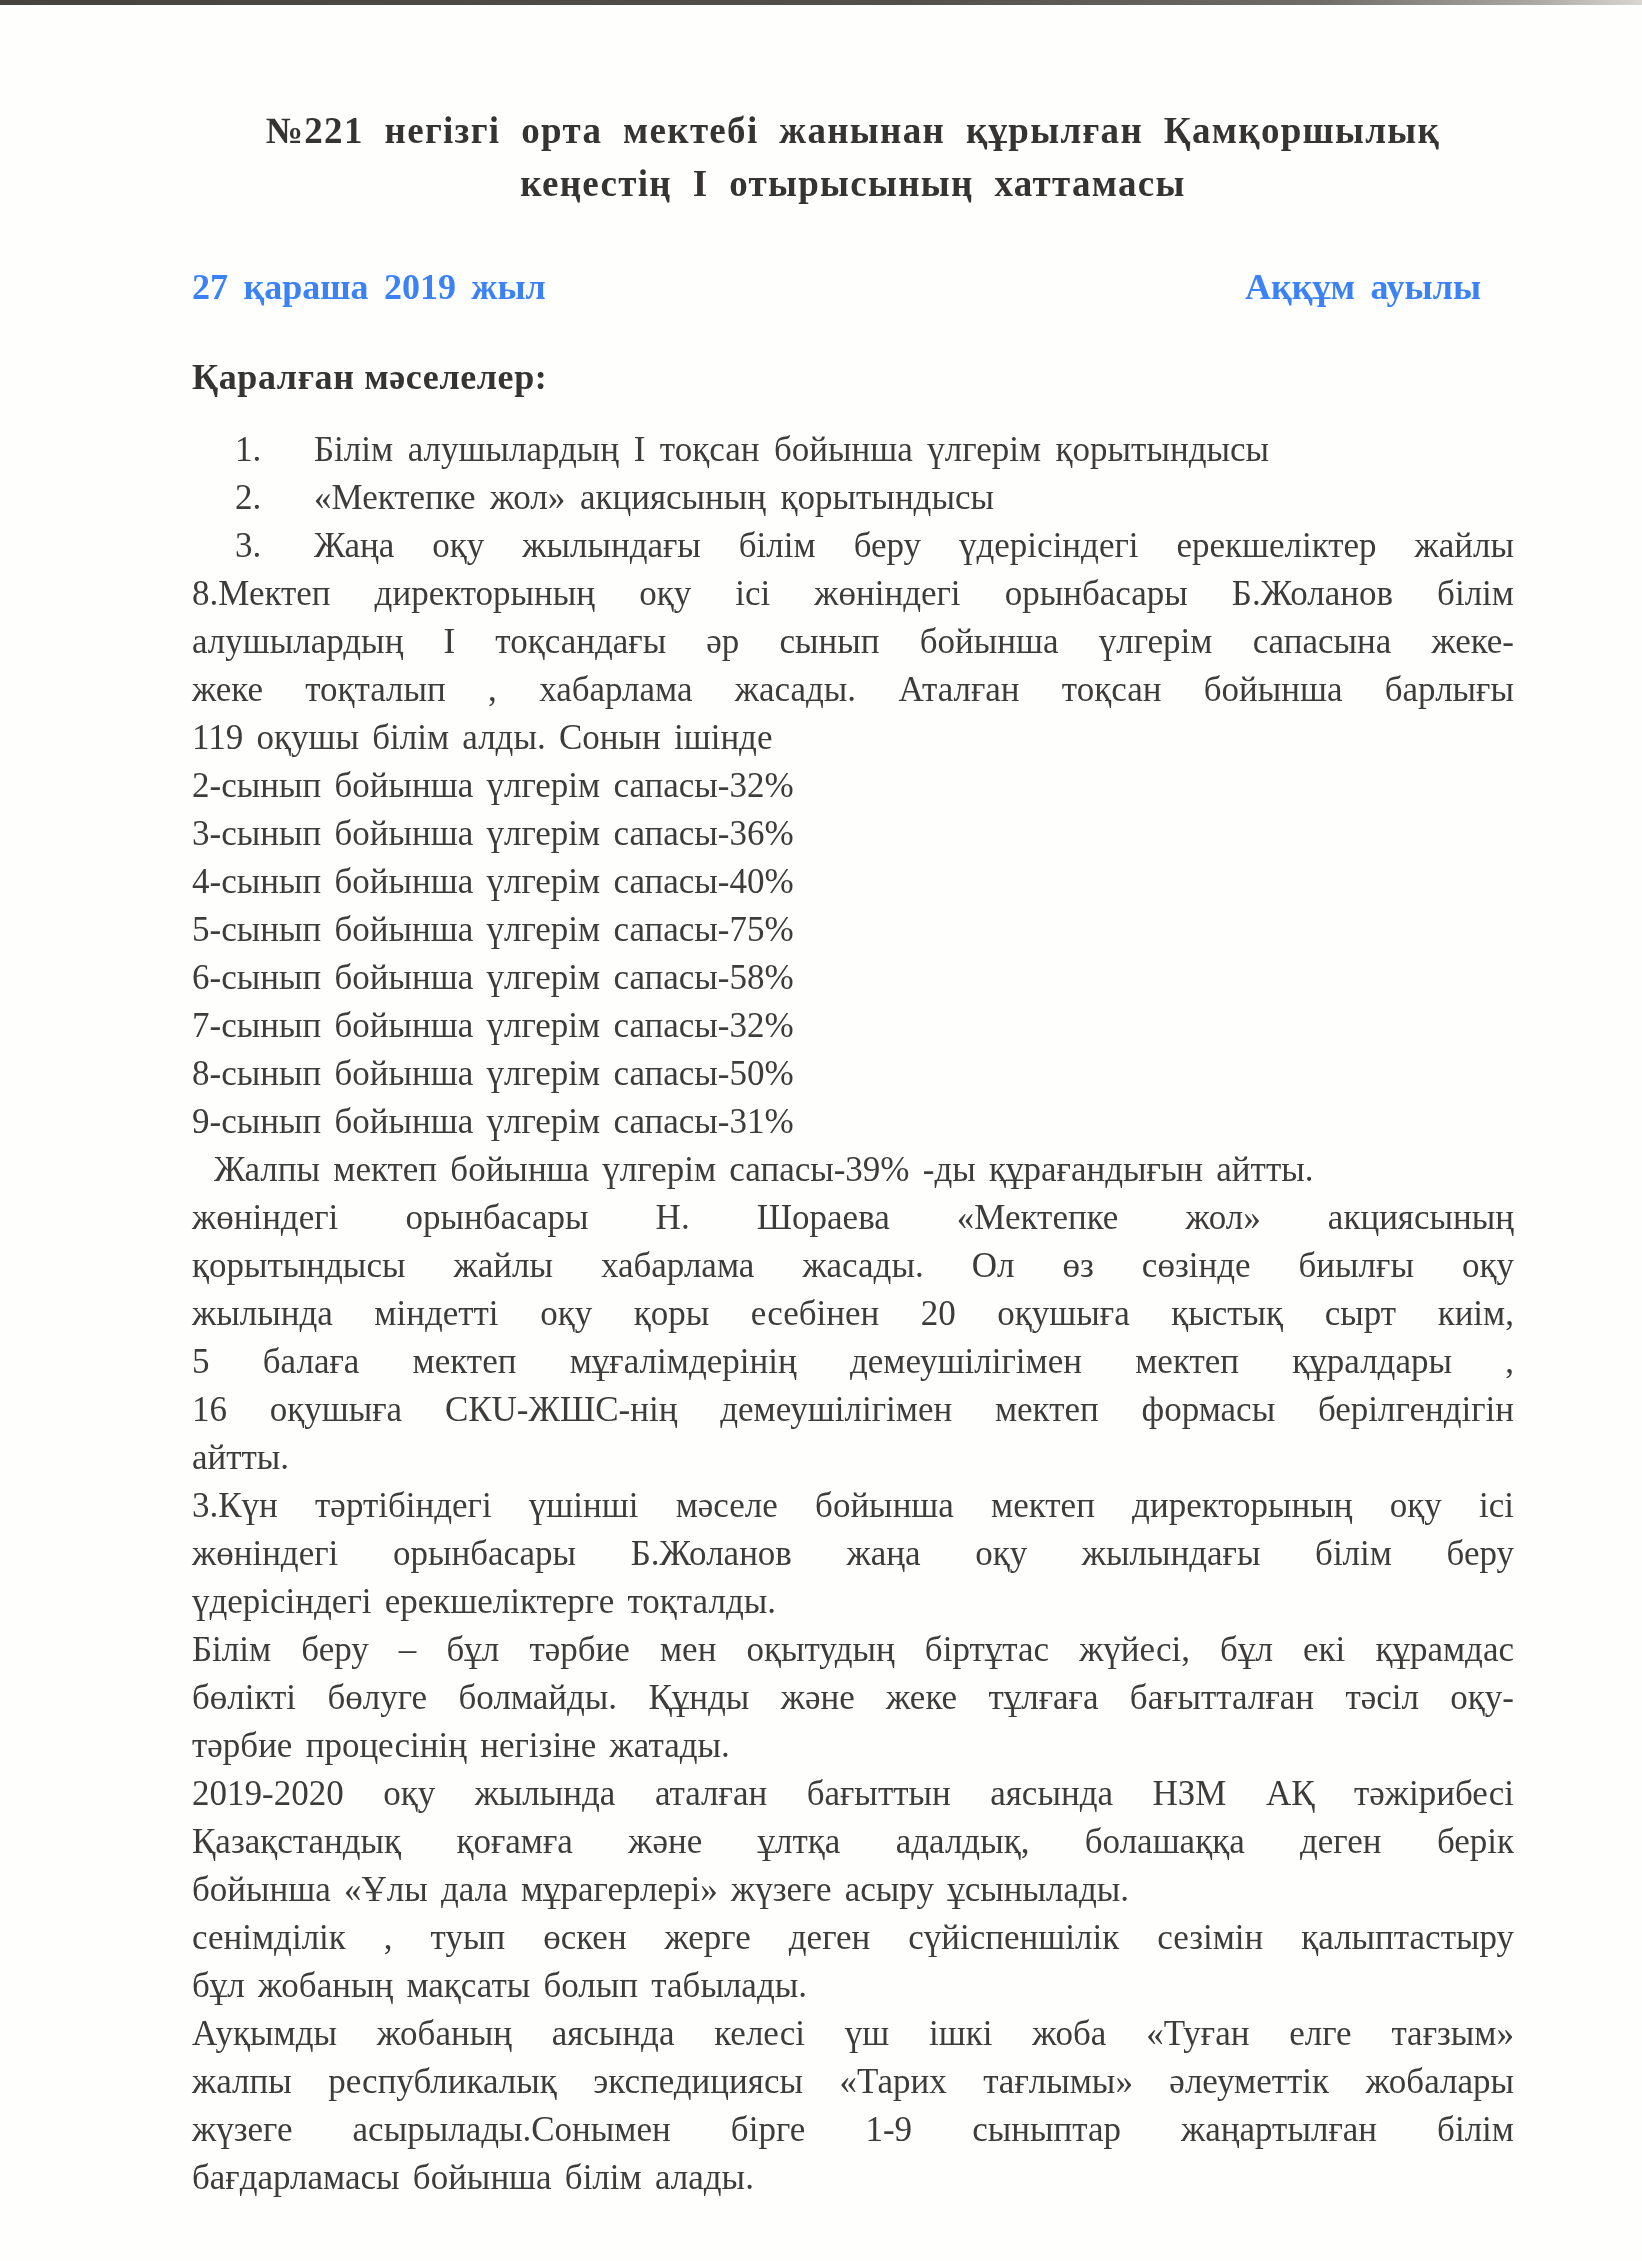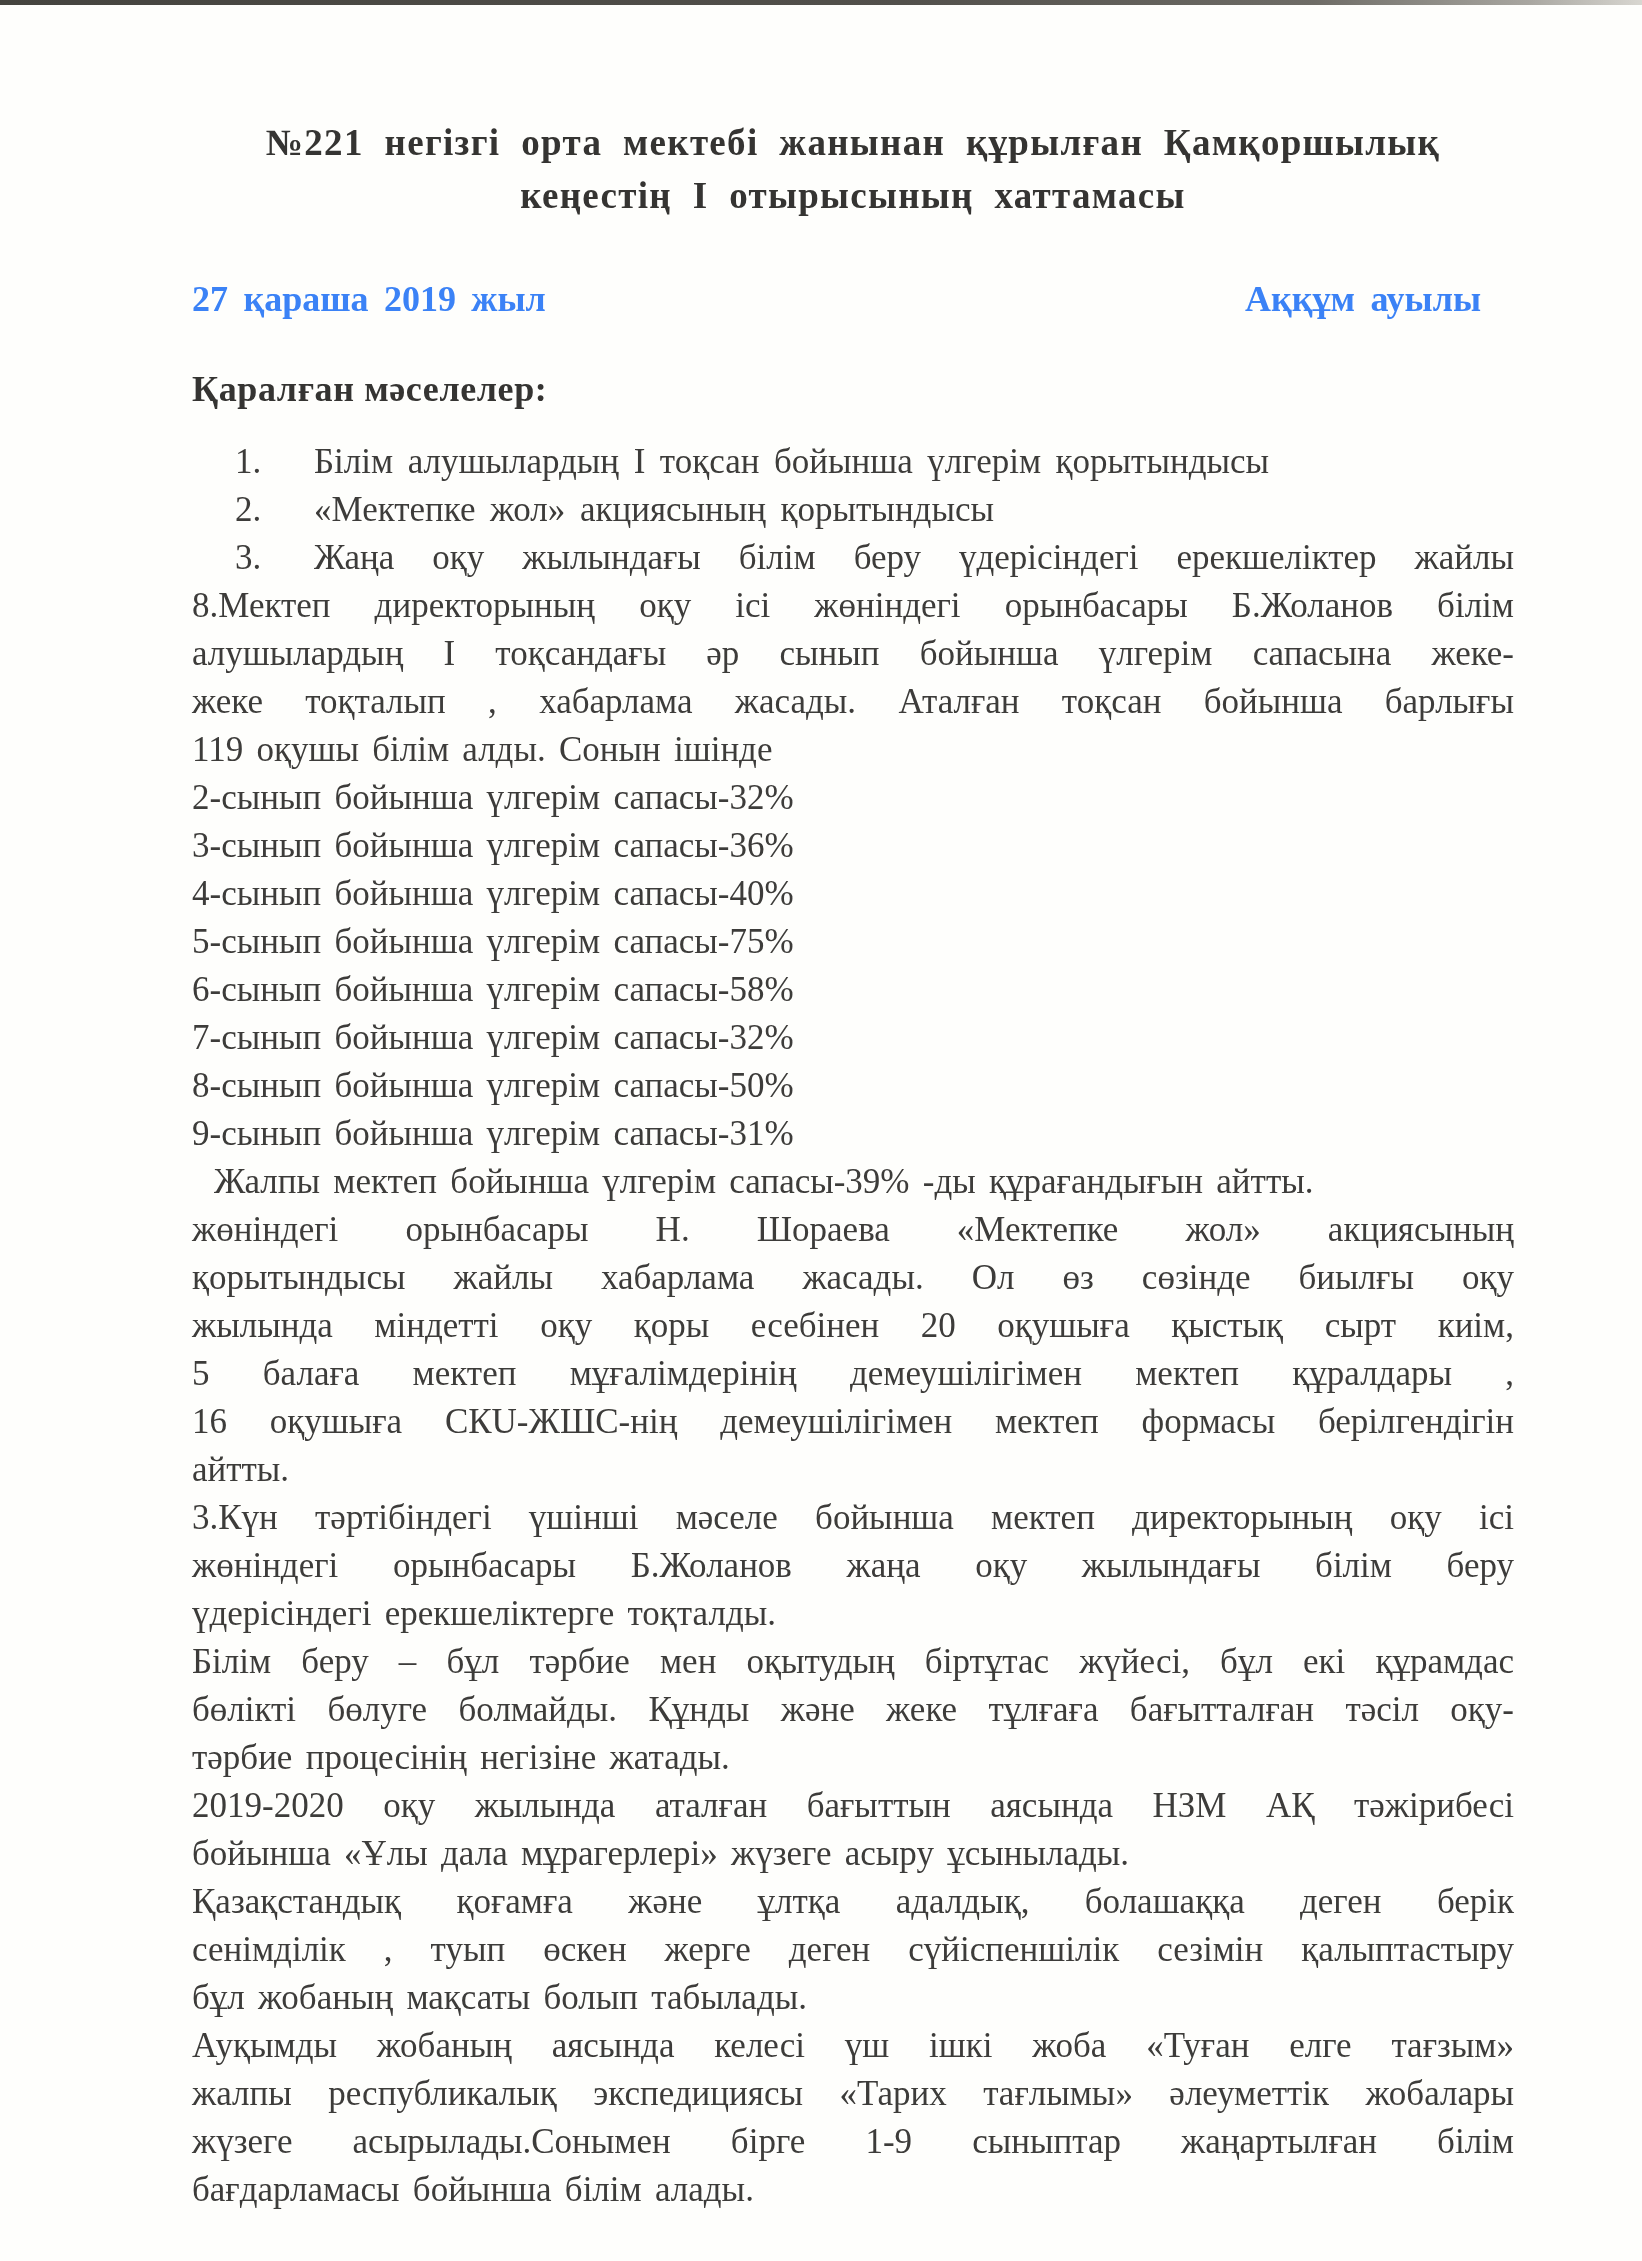--- a/index.html
+++ b/index.html
@@ -15,21 +15,21 @@
   
   .edge-top {
     position: absolute;
     top: 0; left: 0;
     width: 1643px; height: 4.5px;
     background: linear-gradient(90deg, #45443f 0%, #52504b 55%, #6e6c66 80%, #a8a6a0 93%, #d9d7d1 100%);
   }
   .content {
     position: absolute;
     left: 192px;
-    top: 12px;
+    top: 0;
     width: 1322px;
   }
   .title {
     margin: 104px 0 0 0;
     text-align: center;
     font-size: 37px;
     line-height: 53px;
     font-weight: bold;
     letter-spacing: 1.3px;
     word-spacing: 10.3px;
@@ -131,22 +131,22 @@
       <div class="ln j">5 балаға мектеп мұғалімдерінің демеушілігімен мектеп құралдары ,</div>
       <div class="ln j">16 оқушыға СКU-ЖШС-нің демеушілігімен мектеп формасы берілгендігін</div>
       <div class="ln">айтты.</div>
       <div class="ln j">3.Күн тәртібіндегі үшінші мәселе бойынша мектеп директорының оқу ісі</div>
       <div class="ln j">жөніндегі орынбасары Б.Жоланов жаңа оқу жылындағы білім беру</div>
       <div class="ln">үдерісіндегі ерекшеліктерге тоқталды.</div>
       <div class="ln j">Білім беру – бұл тәрбие мен оқытудың біртұтас жүйесі, бұл екі құрамдас</div>
       <div class="ln j">бөлікті бөлуге болмайды. Құнды және жеке тұлғаға бағытталған тәсіл оқу-</div>
       <div class="ln">тәрбие процесінің негізіне жатады.</div>
       <div class="ln j">2019-2020 оқу жылында аталған бағыттын аясында НЗМ АҚ тәжірибесі</div>
+      <div class="ln j">Қазақстандық қоғамға және ұлтқа адалдық, болашаққа деген берік</div>
       <div class="ln">бойынша «Ұлы дала мұрагерлері» жүзеге асыру ұсынылады.</div>
-      <div class="ln j">Қазақстандық қоғамға және ұлтқа адалдық, болашаққа деген берік</div>
       <div class="ln j">сенімділік , туып өскен жерге деген сүйіспеншілік сезімін қалыптастыру</div>
       <div class="ln">бұл жобаның мақсаты болып табылады.</div>
       <div class="ln j">Ауқымды жобаның аясында келесі үш ішкі жоба «Туған елге тағзым»</div>
       <div class="ln j">жалпы республикалық экспедициясы «Тарих тағлымы» әлеуметтік жобалары</div>
       <div class="ln j">жүзеге асырылады.Сонымен бірге 1-9 сыныптар жаңартылған білім</div>
       <div class="ln">бағдарламасы бойынша білім алады.</div>
     </div>
 
 </div>
 

